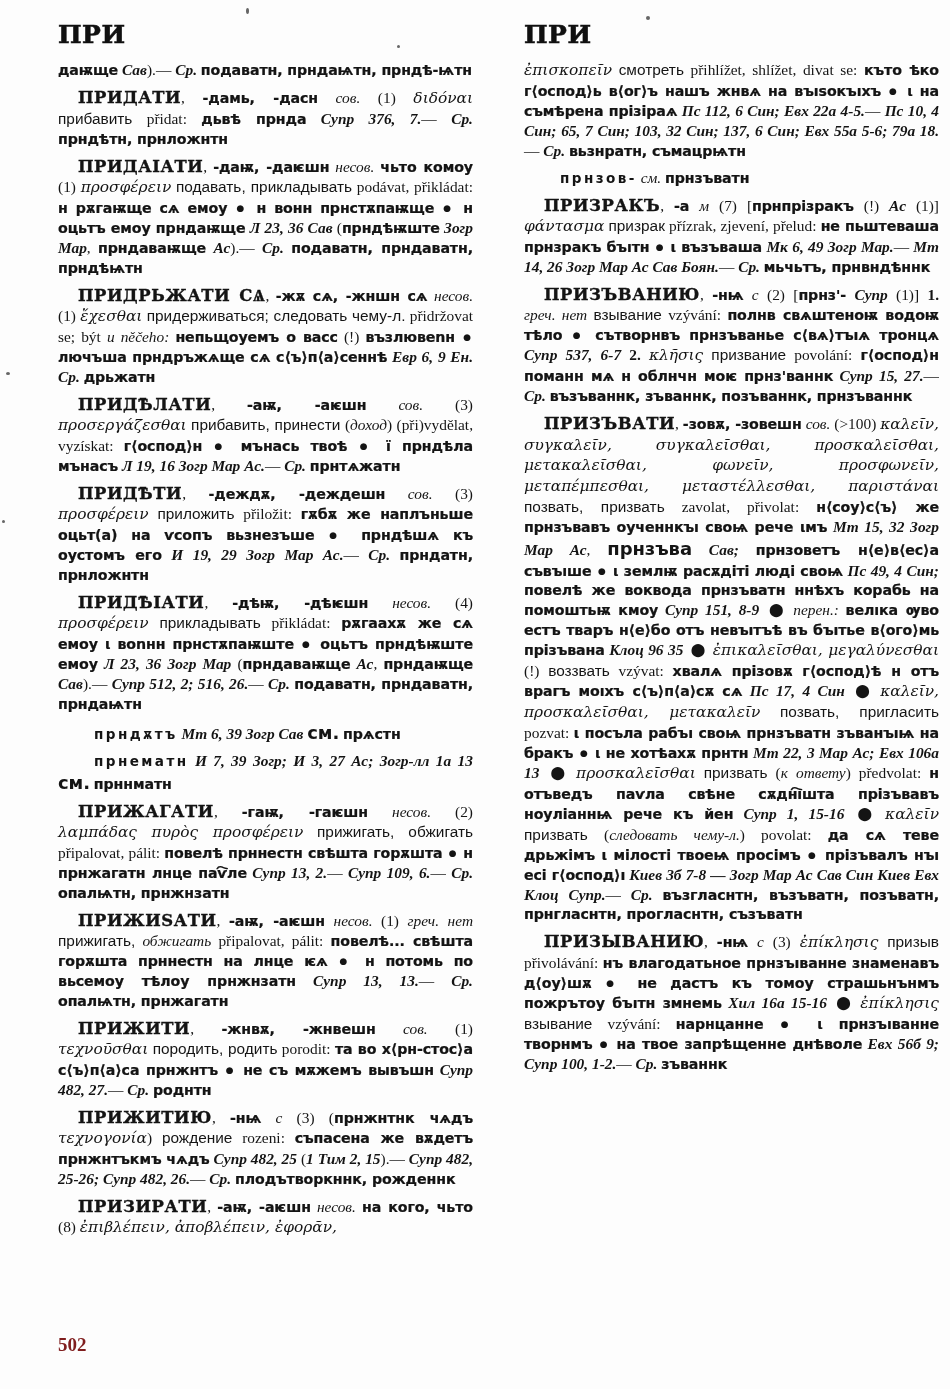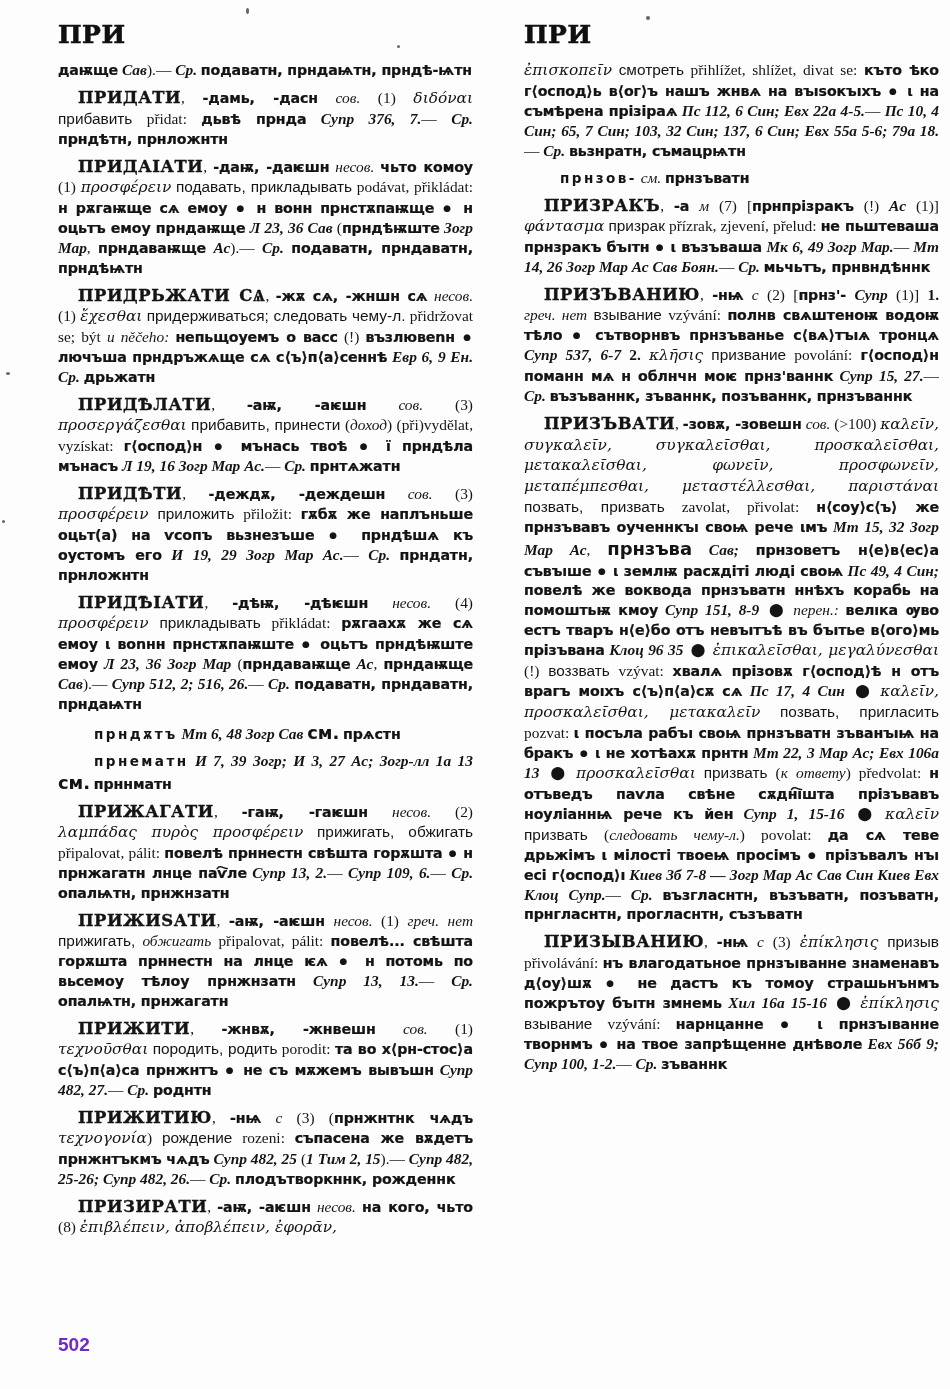--- a/index.html
+++ b/index.html
@@ -112,24 +112,24 @@
     font-family: "DejaVu Sans", "Liberation Sans", sans-serif;
     font-weight: 700;
     font-size: 13.6px;
   }
 
   
   #folio {
     position: absolute;
     left: 58px;
     top: 1334px;
-    font-family: Liberation Sans, sans-serif;
+    font-family: Liberation Serif, serif;
     font-weight: 700;
     font-size: 19px;
-    color: #6d28d9;
+    color: #7f1d1d;
   }
 </style>
 </head>
 <body>
 
 <div id="page">
 
   <div class="speck" style="left:246px;top:8px;width:3px;height:6px;"></div>
   <div class="speck" style="left:397px;top:45px;width:3px;height:3px;"></div>
   <div class="speck" style="left:646px;top:16px;width:4px;height:4px;"></div>
@@ -141,21 +141,21 @@
   <div class="running-head" id="head-right">ПРИ</div>
 
   <div class="column" id="col-left">
       <p class="entry cont"><span class="ocs">даѭще</span> <span class="src">Сав</span>).— <span class="src">Ср.</span> <span class="ocs">подаватн, прндаѩтн, прндѣ-ѩтн</span></p>
       <p class="entry"><span class="hw">ПРИДАТИ</span>, <span class="ocs">-дамь, -дасн</span> <span class="it">сов.</span> (1) <span class="gk">διδόναι</span> <span class="ru">прибавить</span> <span class="lat">přidat:</span> <span class="ocs">дьвѣ прнда</span> <span class="src">Супр 376, 7.</span>— <span class="src">Ср.</span> <span class="ocs">прндѣтн, прнложнтн</span></p>
       <p class="entry"><span class="hw">ПРИДАІАТИ</span>, <span class="ocs">-даѭ, -даѥшн</span> <span class="it">несов.</span> <span class="ocs">чьто комоу</span> (1) <span class="gk">προσφέρειν</span> <span class="ru">подавать, прикладывать</span> <span class="lat">podávat, přikládat:</span> <span class="ocs">н рѫгаѭще сѧ емоу</span> <span class="bullet">●</span> <span class="ocs">н вонн прнстѫпаѭще</span> <span class="bullet">●</span> <span class="ocs">н оцьтъ емоу прндаѭще</span> <span class="src">Л 23, 36 Сав</span> (<span class="ocs">прндѣѭште</span> <span class="src">Зогр Мар</span>, <span class="ocs">прндаваѭще</span> <span class="src">Ас</span>).— <span class="src">Ср.</span> <span class="ocs">подаватн, прндаватн, прндѣѩтн</span></p>
       <p class="entry"><span class="hw">ПРИДРЬЖАТИ СѦ</span>, <span class="ocs">-жѫ сѧ, -жншн сѧ</span> <span class="it">несов.</span> (1) <span class="gk">ἔχεσθαι</span> <span class="ru">придерживаться; следовать чему-л.</span> <span class="lat">přidržovat se; být</span> <span class="it">и něčeho:</span> <span class="ocs">непьщоуемъ о васс</span> (!) <span class="ocs">възлювеnн</span> <span class="bullet">●</span> <span class="ocs">лючъша прндръжѧще сѧ с⟨ъ⟩п⟨а⟩сеннѣ</span> <span class="src">Евр 6, 9 Ен.</span> <span class="src">Ср.</span> <span class="ocs">дрьжатн</span></p>
       <p class="entry"><span class="hw">ПРИДѢЛАТИ</span>, <span class="ocs">-аѭ, -аѥшн</span> <span class="it">сов.</span> (3) <span class="gk">προσεργάζεσθαι</span> <span class="ru">прибавить, принести</span> (<span class="it">доход</span>) <span class="lat">(při)vydělat, vyzískat:</span> <span class="ocs">г⟨оспод⟩н</span> <span class="bullet">●</span> <span class="ocs">мънась твоѣ</span> <span class="bullet">●</span> <span class="ocs">ї прндѣла мънасъ</span> <span class="src">Л 19, 16 Зогр Мар Ас.</span>— <span class="src">Ср.</span> <span class="ocs">прнтѧжатн</span></p>
       <p class="entry"><span class="hw">ПРИДѢТИ</span>, <span class="ocs">-деждѫ, -деждешн</span> <span class="it">сов.</span> (3) <span class="gk">προσφέρειν</span> <span class="ru">приложить</span> <span class="lat">přiložit:</span> <span class="ocs">гѫбѫ же наплъньше оцьт(а) на ѵсопъ вьзнезъше</span> <span class="bullet">●</span> <span class="ocs">прндѣшѧ къ оустомъ его</span> <span class="src">И 19, 29 Зогр Мар Ас.</span>— <span class="src">Ср.</span> <span class="ocs">прндатн, прнложнтн</span></p>
       <p class="entry"><span class="hw">ПРИДѢІАТИ</span>, <span class="ocs">-дѣѭ, -дѣѥшн</span> <span class="it">несов.</span> (4) <span class="gk">προσφέρειν</span> <span class="ru">прикладывать</span> <span class="lat">přikládat:</span> <span class="ocs">рѫгаахѫ же сѧ емоу ι вonнн прнстѫпаѭште</span> <span class="bullet">●</span> <span class="ocs">оцьтъ прндѣѭште емоу</span> <span class="src">Л 23, 36 Зогр Мар</span> (<span class="ocs">прндаваѭще</span> <span class="src">Ас</span>, <span class="ocs">прндаѭще</span> <span class="src">Сав</span>).— <span class="src">Супр 512, 2; 516, 26.</span>— <span class="src">Ср.</span> <span class="ocs">подаватн, прндаватн, прндаѩтн</span></p>
-      <p class="entry sub-entry"><span class="spaced">прндѫтъ</span> <span class="src">Мт 6, 48 Зогр Сав</span> <span class="ocs-sm">см.</span> <span class="ocs">прѧстн</span></p>
+      <p class="entry sub-entry"><span class="spaced">прндѫтъ</span> <span class="src">Мт 6, 39 Зогр Сав</span> <span class="ocs-sm">см.</span> <span class="ocs">прѧстн</span></p>
       <p class="entry sub-entry"><span class="spaced">прнематн</span> <span class="src">И 7, 39 Зогр; И 3, 27 Ас; Зогр-лл 1а 13</span> <span class="ocs-sm">см.</span> <span class="ocs">прннматн</span></p>
       <p class="entry"><span class="hw">ПРИЖАГАТИ</span>, <span class="ocs">-гаѭ, -гаѥшн</span> <span class="it">несов.</span> (2) <span class="gk">λαμπάδας πυρὸς προσφέρειν</span> <span class="ru">прижигать, обжигать</span> <span class="lat">připalovat, pálit:</span> <span class="ocs">повелѣ прннестн свѣшта горѫшта</span> <span class="bullet">●</span> <span class="ocs">н прнжагатн лнце паѵ҇ле</span> <span class="src">Супр 13, 2.</span>— <span class="src">Супр 109, 6.</span>— <span class="src">Ср.</span> <span class="ocs">опалѩтн, прнжнзатн</span></p>
       <p class="entry"><span class="hw">ПРИЖИЅАТИ</span>, <span class="ocs">-аѭ, -аѥшн</span> <span class="it">несов.</span> (1) <span class="it">греч. нет</span> <span class="ru">прижигать,</span> <span class="it">обжигать</span> <span class="lat">připalovat, pálit:</span> <span class="ocs">повелѣ... свѣшта горѫшта прннестн на лнце ѥѧ</span> <span class="bullet">●</span> <span class="ocs">н потомь по вьсемоу тѣлоу прнжнзатн</span> <span class="src">Супр 13, 13.</span>— <span class="src">Ср.</span> <span class="ocs">опалѩтн, прнжагатн</span></p>
       <p class="entry"><span class="hw">ПРИЖИТИ</span>, <span class="ocs">-жнвѫ, -жнвешн</span> <span class="it">сов.</span> (1) <span class="gk">τεχνοῦσθαι</span> <span class="ru">породить, родить</span> <span class="lat">porodit:</span> <span class="ocs">та во х⟨рн-стос⟩а с⟨ъ⟩п⟨а⟩са прнжнтъ</span> <span class="bullet">●</span> <span class="ocs">не съ мѫжемъ вывъшн</span> <span class="src">Супр 482, 27.</span>— <span class="src">Ср.</span> <span class="ocs">роднтн</span></p>
       <p class="entry"><span class="hw">ПРИЖИТИЮ</span>, <span class="ocs">-нѩ</span> <span class="it">с</span> (3) (<span class="ocs">прнжнтнк чѧдъ</span> <span class="gk">τεχνογονία</span>) <span class="ru">рождение</span> <span class="lat">rozeni:</span> <span class="ocs">съпасена же вѫдетъ прнжнтъкмъ чѧдъ</span> <span class="src">Супр 482, 25</span> (<span class="src">1 Тим 2, 15</span>).— <span class="src">Супр 482, 25-26; Супр 482, 26.</span>— <span class="src">Ср.</span> <span class="ocs">плодътворкннк, рожденнк</span></p>
       <p class="entry"><span class="hw">ПРИЗИРАТИ</span>, <span class="ocs">-аѭ, -аѥшн</span> <span class="it">несов.</span> <span class="ocs">на кого, чьто</span> (8) <span class="gk">ἐπιβλέπειν, ἀποβλέπειν, ἐφορᾶν,</span></p>
     </div>
   <div class="column" id="col-right">
       <p class="entry cont"><span class="gk">ἐπισκοπεῖν</span> <span class="ru">смотреть</span> <span class="lat">přihlížet, shlížet, divat se:</span> <span class="ocs">къто ѣко г⟨оспод⟩ь в⟨ог⟩ъ нашъ жнвѧ на въısокъıхъ</span> <span class="bullet">●</span> <span class="ocs">ι на съмѣрена прізіраѧ</span> <span class="src">Пс 112, 6 Син; Евх 22а 4-5.</span>— <span class="src">Пс 10, 4 Син; 65, 7 Син; 103, 32 Син; 137, 6 Син; Евх 55а 5-6; 79а 18.</span>— <span class="src">Ср.</span> <span class="ocs">вьзнратн, съмацрѩтн</span></p>
       <p class="entry sub-entry"><span class="spaced">прнзов-</span> <span class="it">см.</span> <span class="ocs">прнзъватн</span></p>

